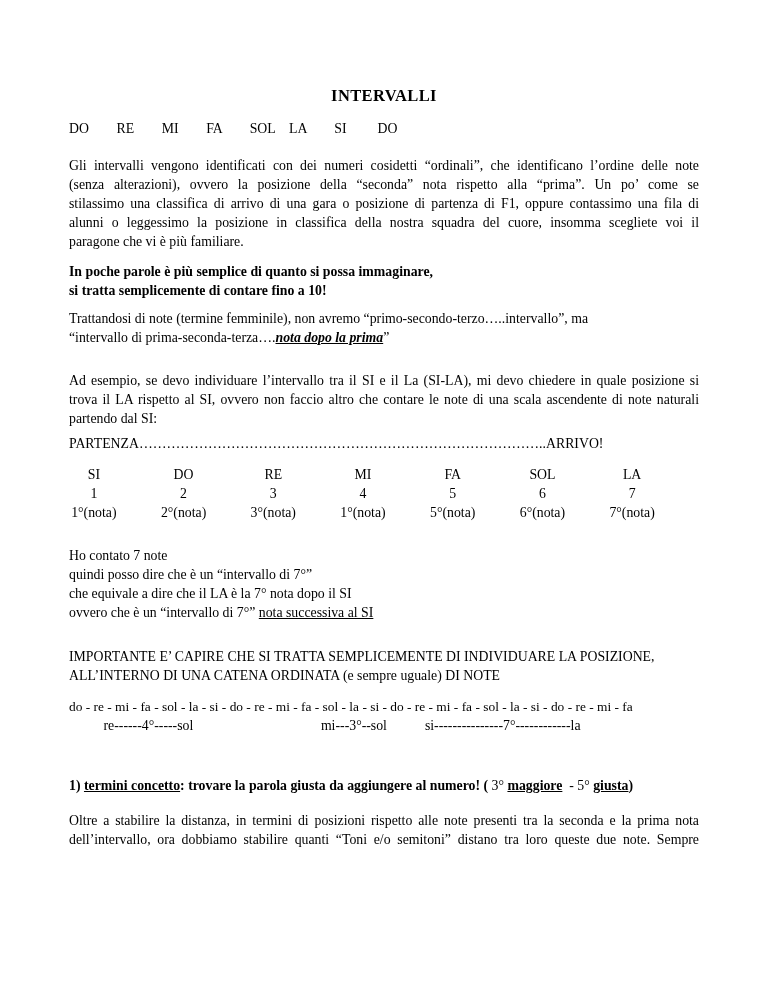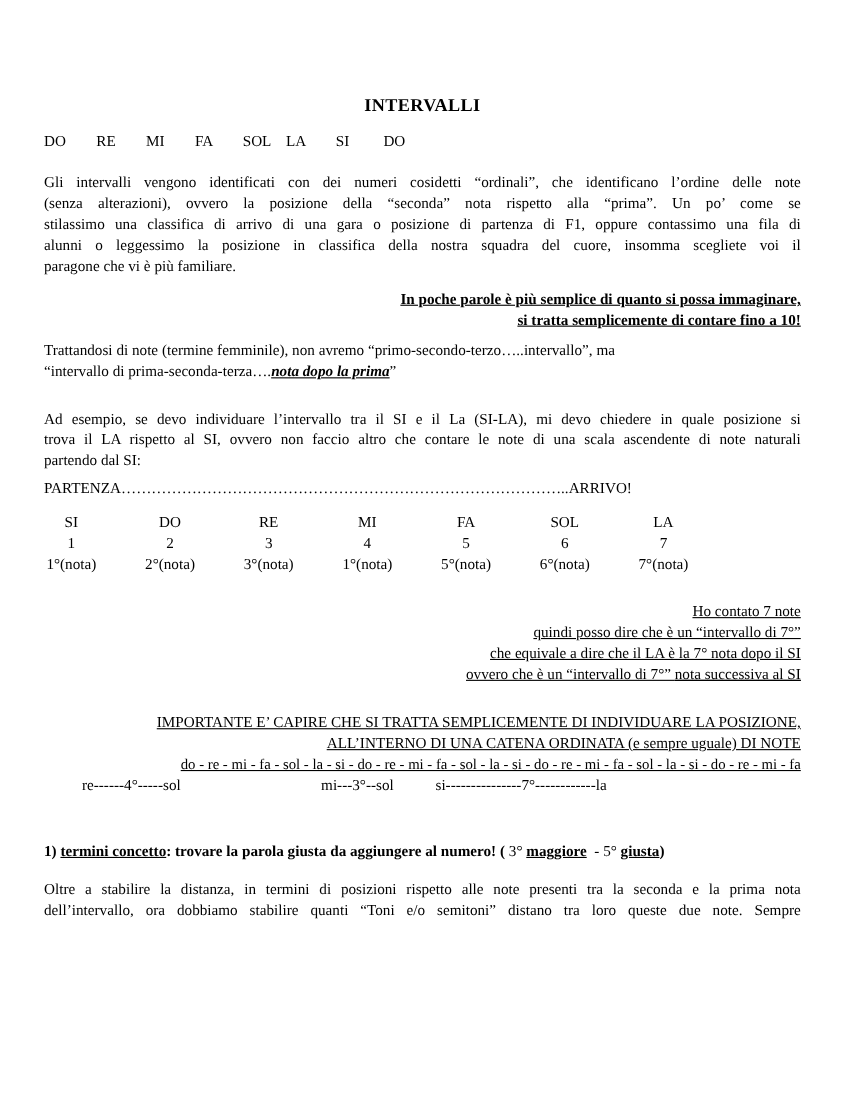--- a/index.html
+++ b/index.html
@@ -3,42 +3,42 @@
 <meta charset="utf-8">
 <style>
   * { box-sizing: border-box; margin: 0; padding: 0; }
   html, body { background: #ffffff; }
   body {
     width: 768px; height: 994px;
     font-family: "Liberation Serif", "DejaVu Serif", serif;
     color: #000; font-size: 13.8px; line-height: 19px;
     overflow: hidden;
   }
-  .page { padding: 0 40px; width: 768px; }
+  .page { padding: 0 69px; width: 768px; }
   .title { margin-top: 86px; text-align: center; font-weight: bold; font-size: 16.5px; letter-spacing: .4px; }
   .b { font-weight: bold; }
   .u { text-decoration: underline; }
   .i { font-style: italic; }
-  .center { text-align: right; text-decoration: underline; }
+  .center { text-align: left; }
   .bold { font-weight: bold; }
   .prews { white-space: pre; }
   .prewrap { white-space: pre-wrap; }
   .jl { text-align: justify; text-align-last: justify; }
   .mt-concept1 { margin-top: 18px; }
   .mt-intro { margin-top: 32px; }
   .mt-scale { margin-top: 14px; }
   .mt-para1 { margin-top: 18px; }
   .mt-motto { margin-top: 11px; }
   .mt-tratt { margin-top: 9px; }
   .mt-adesempio { margin-top: 24px; }
   .mt-partenza { margin-top: 6px; }
   .mt-grid { margin-top: 12px; }
   .mt-contato { margin-top: 24px; }
   .mt-importante { margin-top: 25px; }
-  .mt-chain { }
+  .mt-chain { margin-top: 12px; }
   .mt-concept2 { margin-top: 41px; }
   .mt-closing { margin-top: 16px; }
   .grid7 {
     display: grid; grid-template-columns: repeat(7, 1fr);
     width: 628px; margin-left: -20px; text-align: center;
   }
   .chain-line { white-space: nowrap; font-size: 13.4px; }
 </style>
 </head>
 <body>

